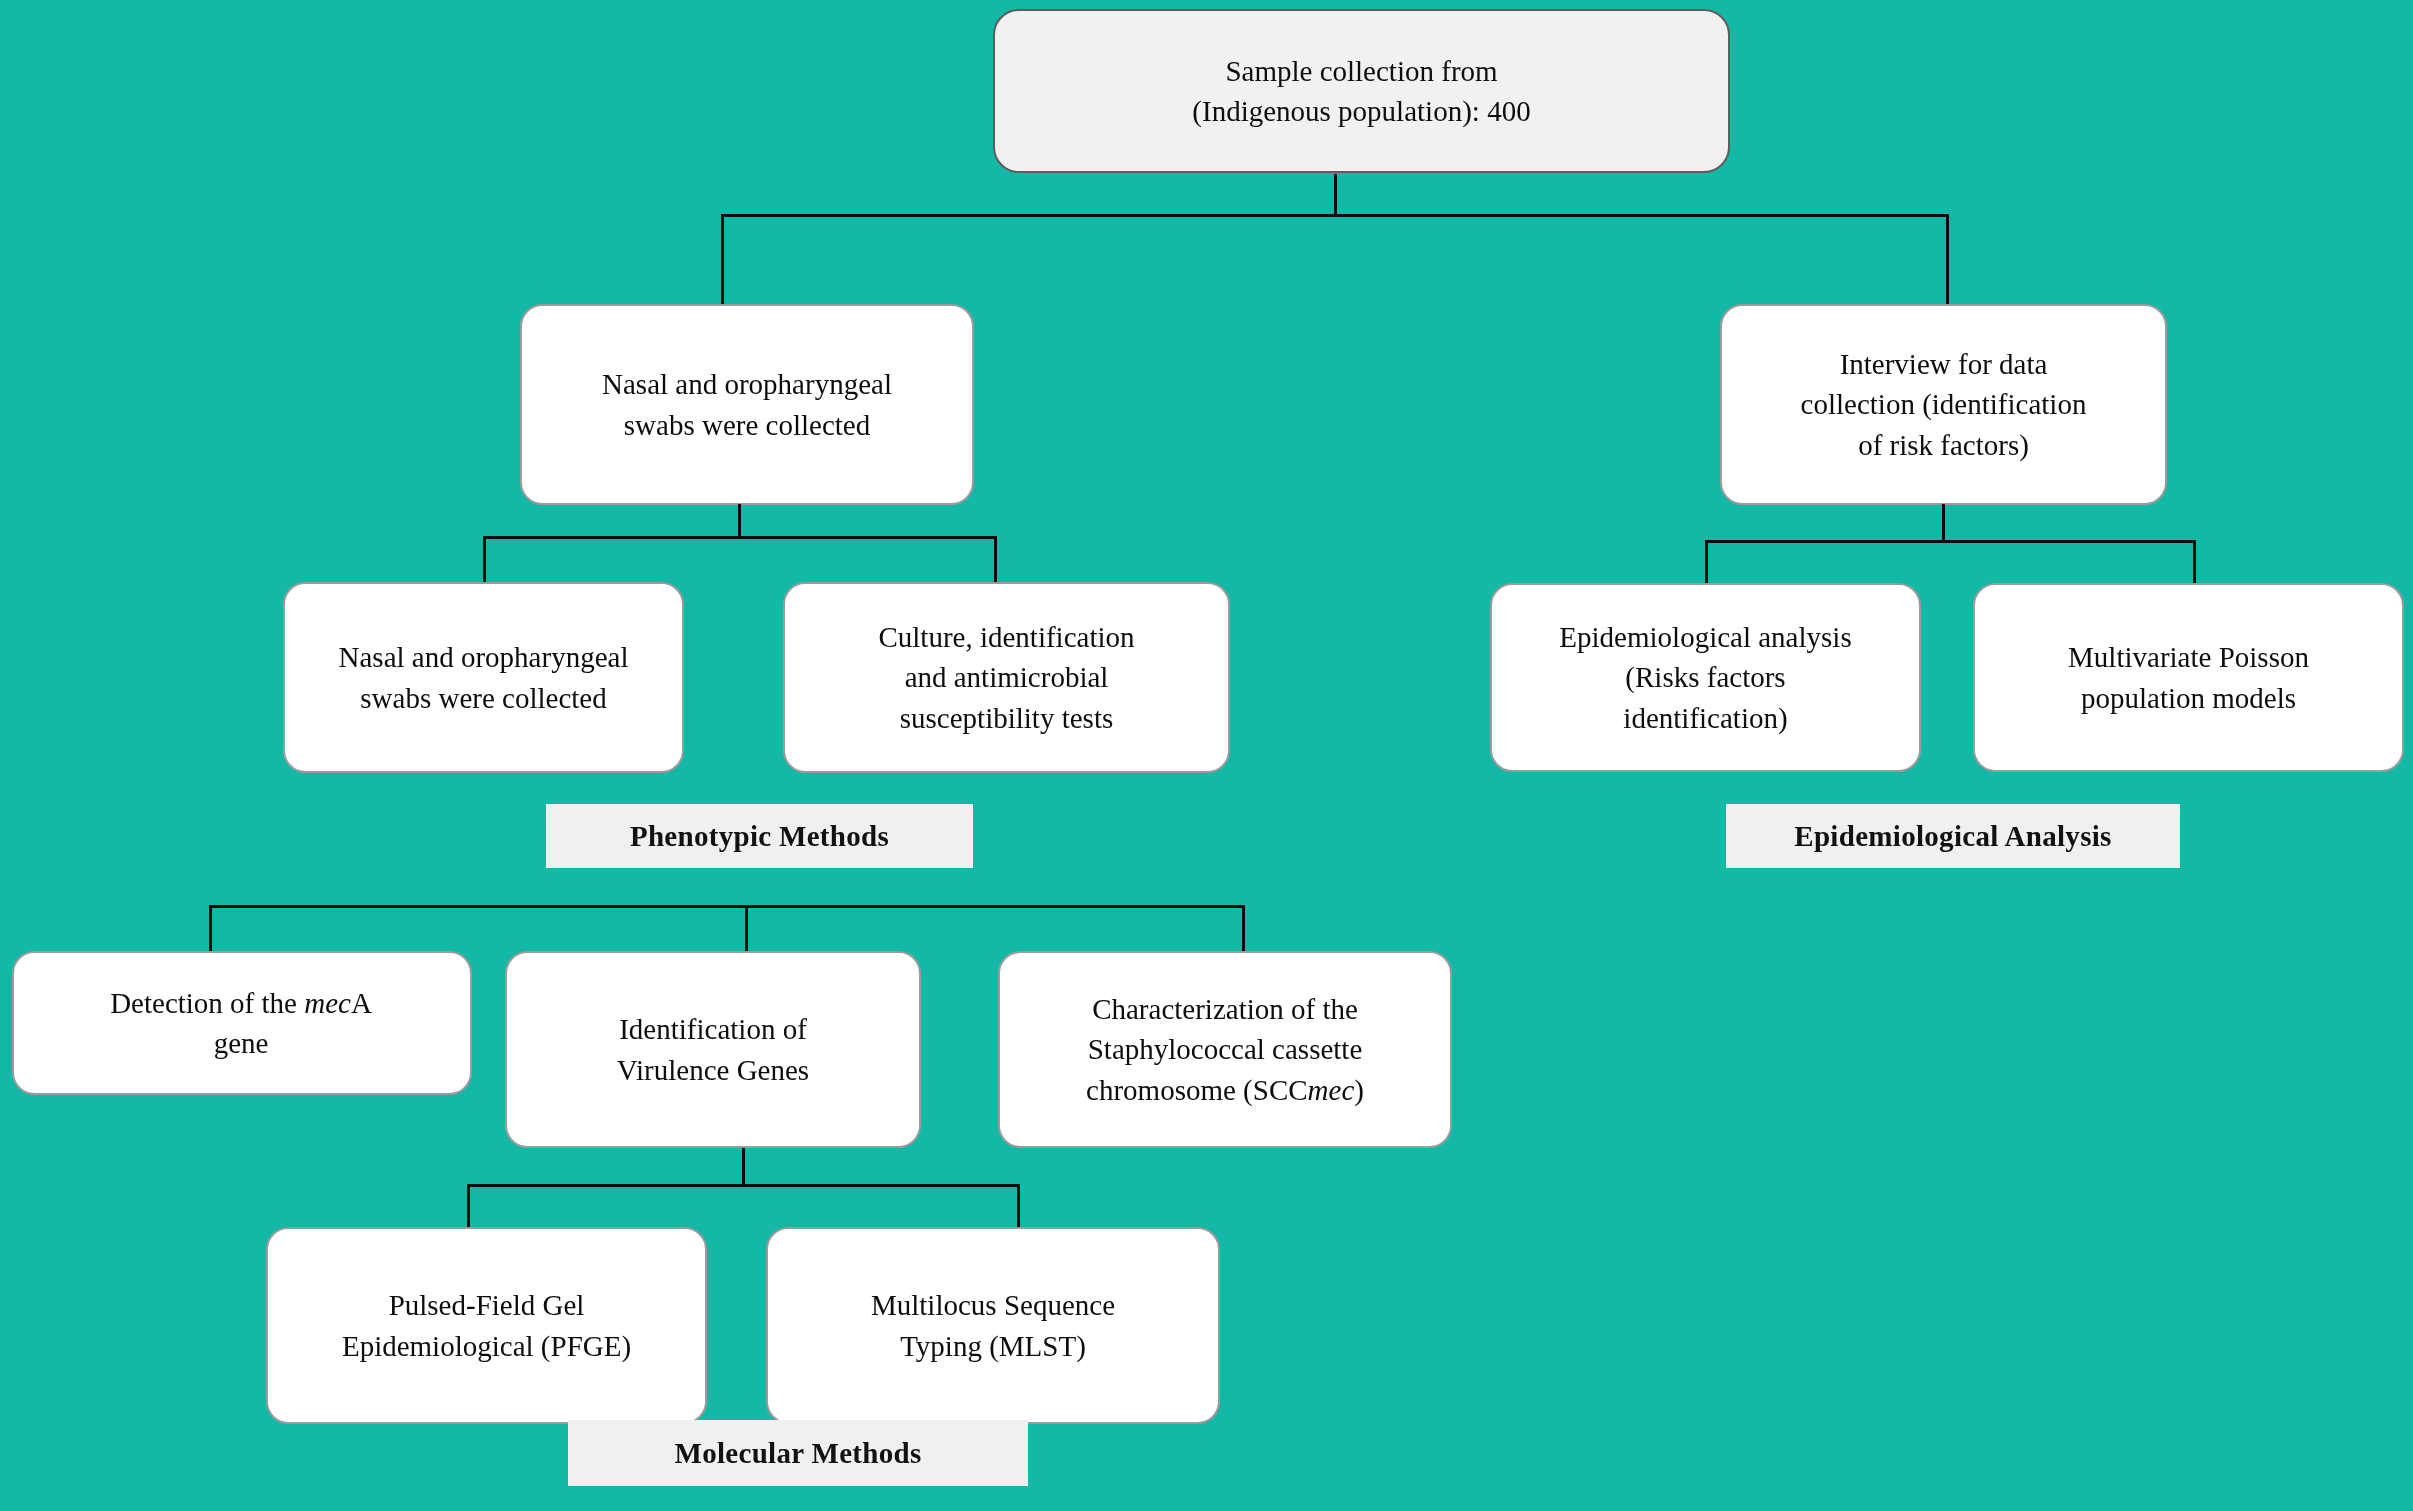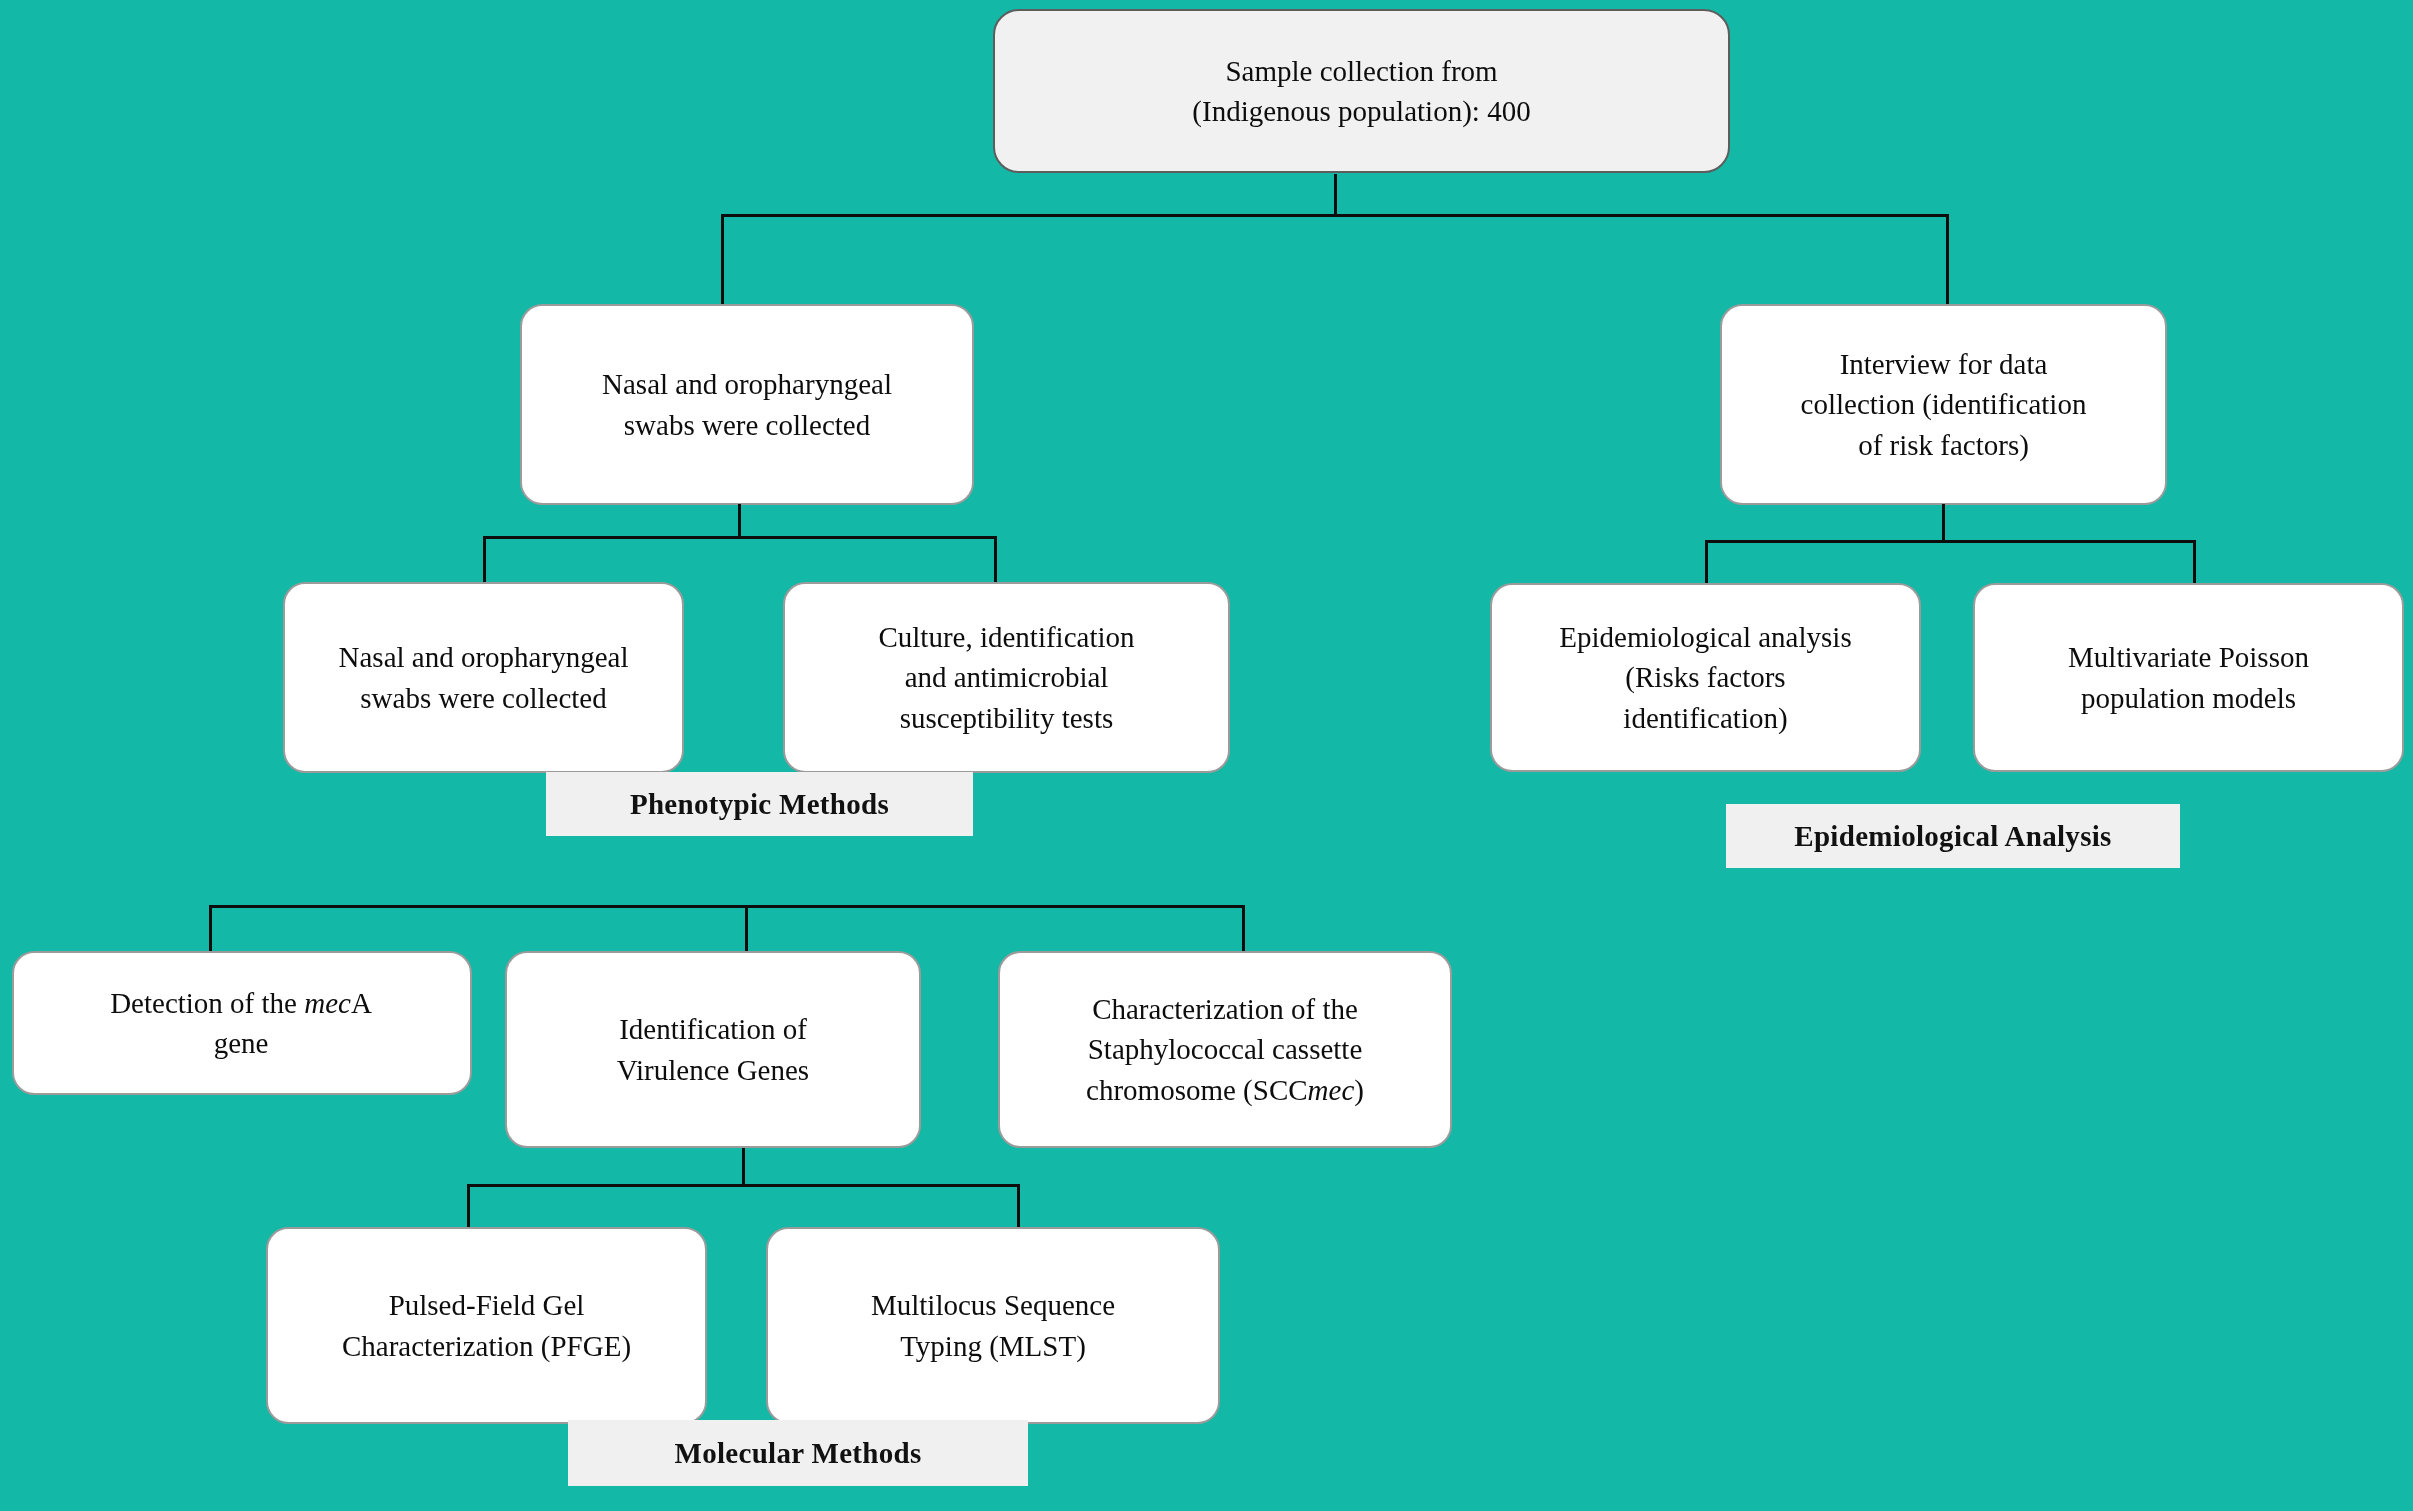--- a/index.html
+++ b/index.html
@@ -107,21 +107,21 @@
   </div>
 
   <div class="node" style="left:783px; top:582px; width:447px; height:191px;">
     <span class="txt">
       <span>Culture, identification</span><br>
       <span>and antimicrobial</span><br>
       <span>susceptibility tests</span>
     </span>
   </div>
 
-  <div class="caption" style="left:546px; top:772px; width:427px; height:64px;">
+  <div class="caption" style="left:546px; top:804px; width:427px; height:64px;">
     <span>Phenotypic Methods</span>
   </div>
 
   <div class="node" style="left:1720px; top:304px; width:447px; height:201px;">
     <span class="txt">
       <span>Interview for data</span><br>
       <span>collection (identification</span><br>
       <span>of risk factors)</span>
     </span>
   </div>
@@ -178,21 +178,21 @@
   </div>
 
   <div class="vline" style="left:742px; top:1148px; width:2.6px; height:38px;"></div>
   <div class="hline" style="left:467px; top:1184px; width:552px;"></div>
   <div class="vline" style="left:467px; top:1184px; height:45px;"></div>
   <div class="vline" style="left:1017px; top:1184px; height:45px;"></div>
 
   <div class="node" style="left:266px; top:1227px; width:441px; height:197px;">
     <span class="txt">
       <span>Pulsed-Field Gel</span><br>
-      <span>Characterization (PFGE)</span>
+      <span>Epidemiological (PFGE)</span>
     </span>
   </div>
 
   <div class="node" style="left:766px; top:1227px; width:454px; height:197px;">
     <span class="txt">
       <span>Multilocus Sequence</span><br>
       <span>Typing (MLST)</span>
     </span>
   </div>
 

